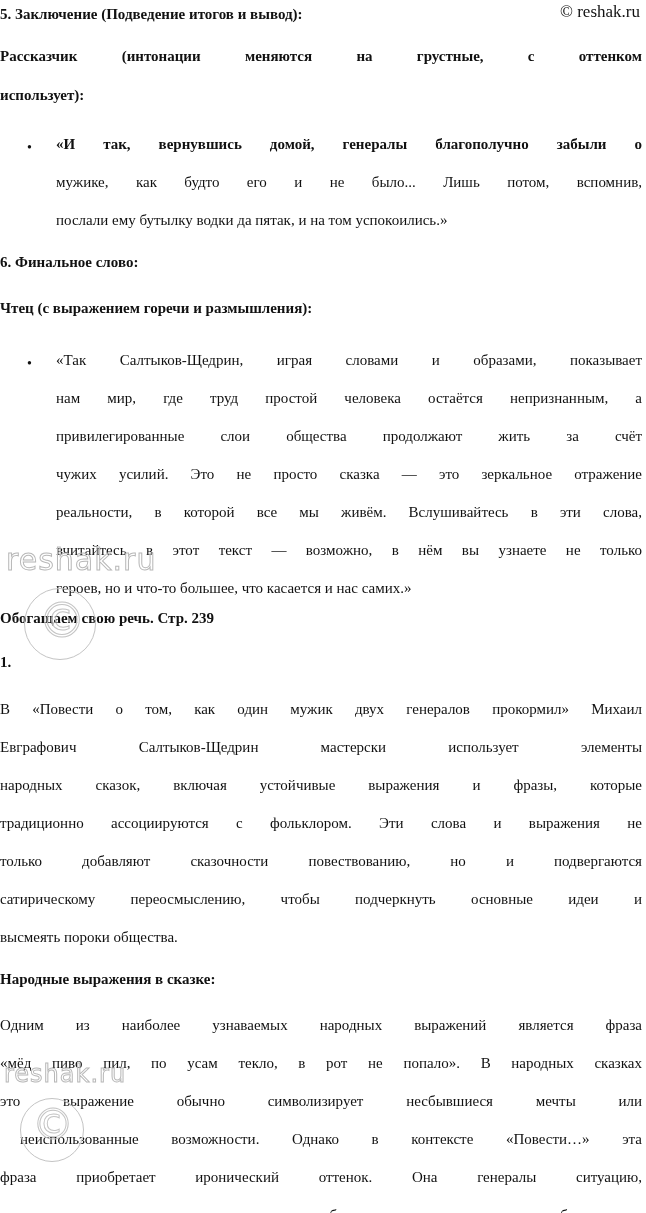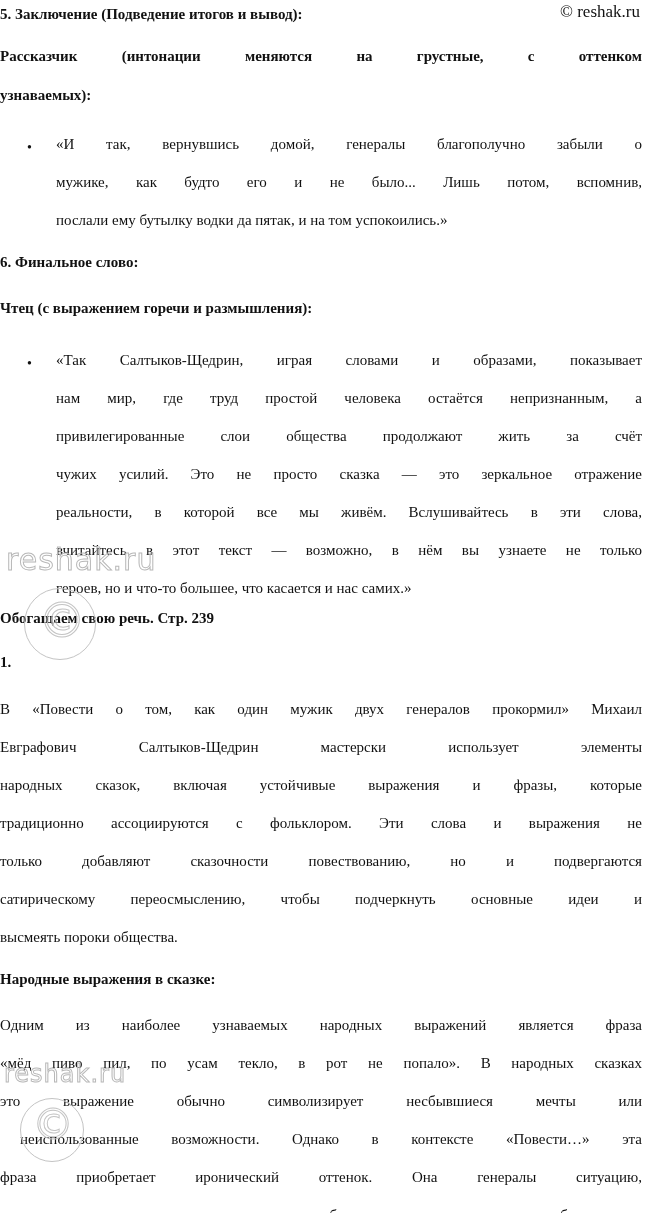--- a/index.html
+++ b/index.html
@@ -90,24 +90,24 @@
 <body>
 
 <div class="page">
 
   <div class="line bold" style="top:2px;">
     <span>5. Заключение (Подведение итогов и вывод):</span>
   </div>
   <span class="copyright">© reshak.ru</span>
 
   <div class="line bold justify" style="top:44px;">Рассказчик (интонации меняются на грустные, с оттенком</div>
-  <div class="line bold" style="top:83px;">узнаваемых):</div>
+  <div class="line bold" style="top:83px;">использует):</div>
 
   <span class="bullet" style="top:136px;">•</span>
-  <div class="line indent justify" style="top:132px;">«И так, вернувшись домой, генералы благополучно забыли о</div>
+  <div class="line indent justify" style="top:132px;font-weight:bold;">«И так, вернувшись домой, генералы благополучно забыли о</div>
   <div class="line indent justify" style="top:170px;">мужике, как будто его и не было... Лишь потом, вспомнив,</div>
   <div class="line indent" style="top:208px;">послали ему бутылку водки да пятак, и на том успокоились.»</div>
 
   <div class="line bold" style="top:250px;">6. Финальное слово:</div>
   <div class="line bold" style="top:296px;">Чтец (с выражением горечи и размышления):</div>
 
   <span class="bullet" style="top:352px;">•</span>
   <div class="line indent justify" style="top:348px;">«Так Салтыков-Щедрин, играя словами и образами, показывает</div>
   <div class="line indent justify" style="top:386px;">нам мир, где труд простой человека остаётся непризнанным, а</div>
   <div class="line indent justify" style="top:424px;">привилегированные слои общества продолжают жить за счёт</div>

